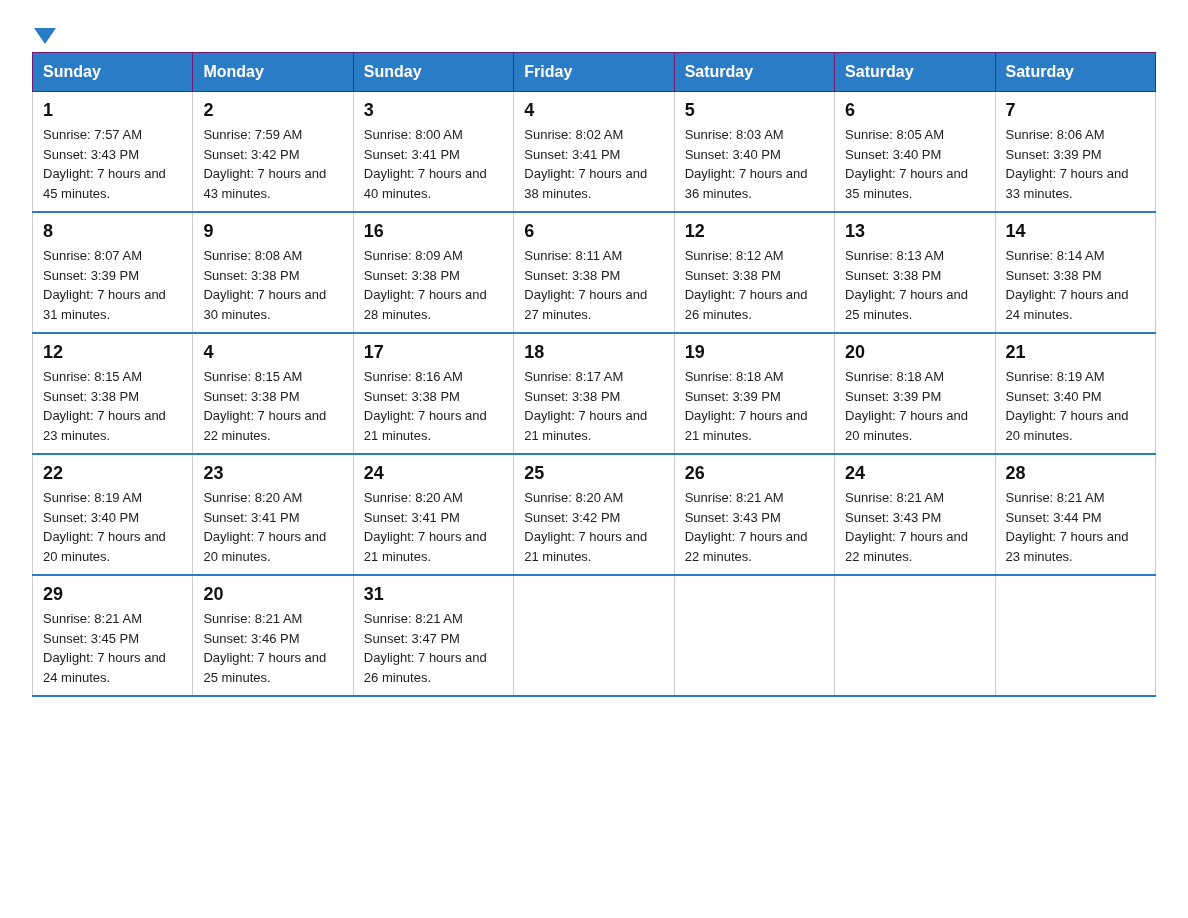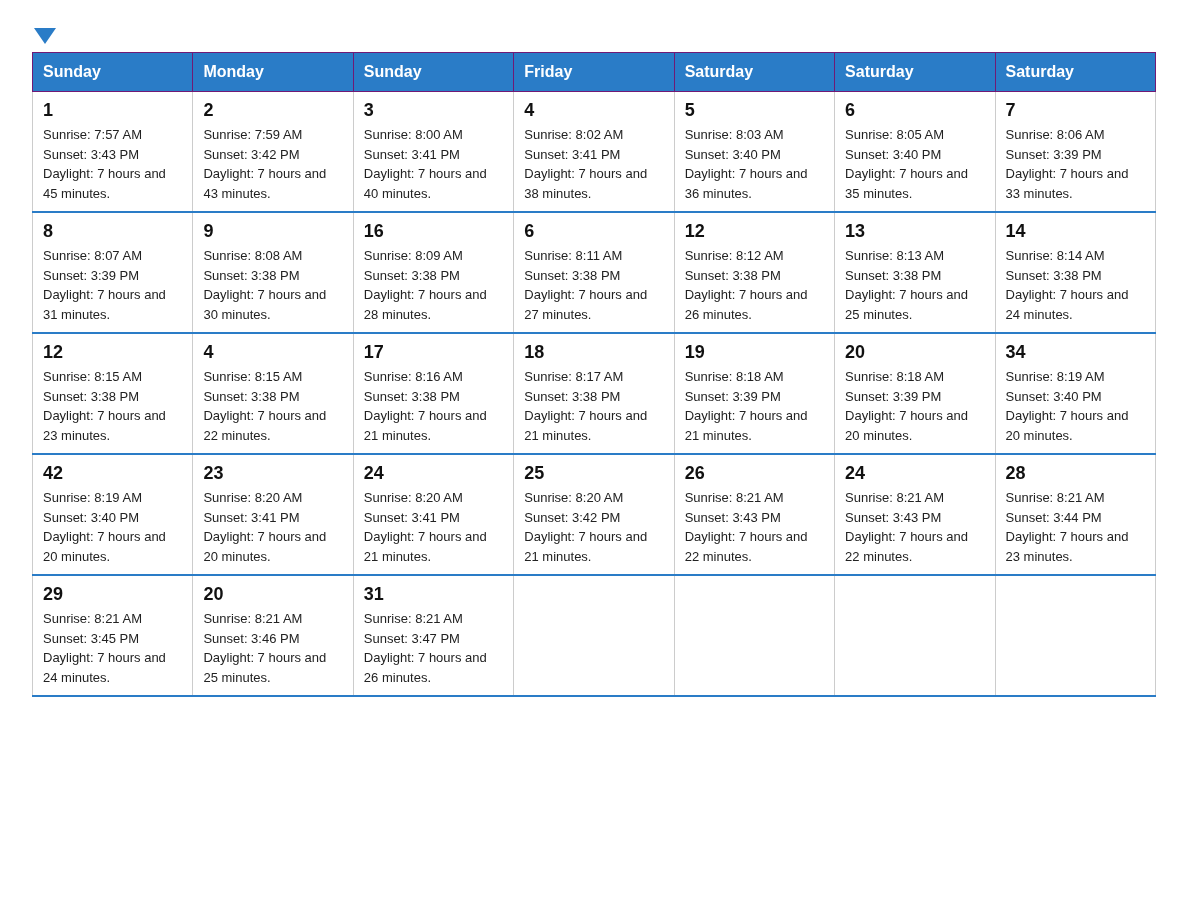--- a/index.html
+++ b/index.html
@@ -214,27 +214,27 @@
         </td>
         <td>
           <span class="day-number">19</span>
           <span class="day-info">Sunrise: 8:18 AM<br>Sunset: 3:39 PM<br>Daylight: 7 hours and 21 minutes.</span>
         </td>
         <td>
           <span class="day-number">20</span>
           <span class="day-info">Sunrise: 8:18 AM<br>Sunset: 3:39 PM<br>Daylight: 7 hours and 20 minutes.</span>
         </td>
         <td>
-          <span class="day-number">34</span>
+          <span class="day-number">21</span>
           <span class="day-info">Sunrise: 8:19 AM<br>Sunset: 3:40 PM<br>Daylight: 7 hours and 20 minutes.</span>
         </td>
       </tr>
       <tr>
         <td>
-          <span class="day-number">42</span>
+          <span class="day-number">22</span>
           <span class="day-info">Sunrise: 8:19 AM<br>Sunset: 3:40 PM<br>Daylight: 7 hours and 20 minutes.</span>
         </td>
         <td>
           <span class="day-number">23</span>
           <span class="day-info">Sunrise: 8:20 AM<br>Sunset: 3:41 PM<br>Daylight: 7 hours and 20 minutes.</span>
         </td>
         <td>
           <span class="day-number">24</span>
           <span class="day-info">Sunrise: 8:20 AM<br>Sunset: 3:41 PM<br>Daylight: 7 hours and 21 minutes.</span>
         </td>

